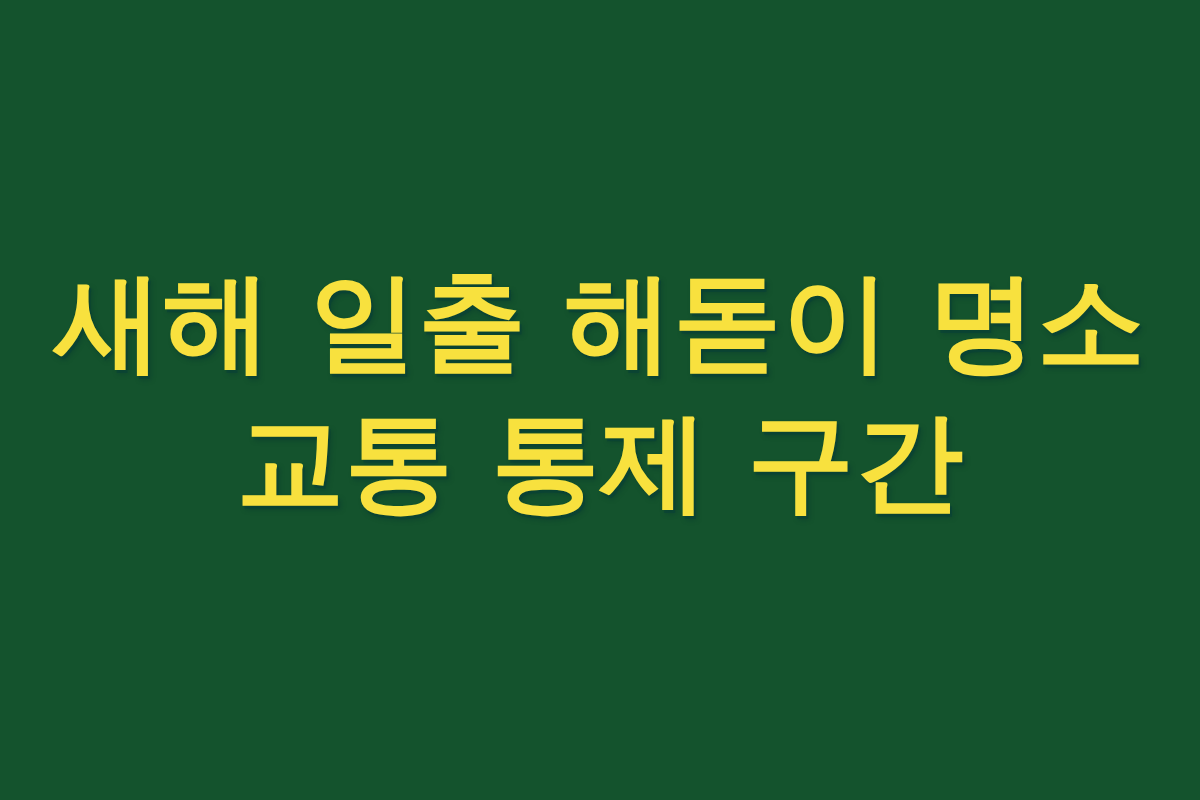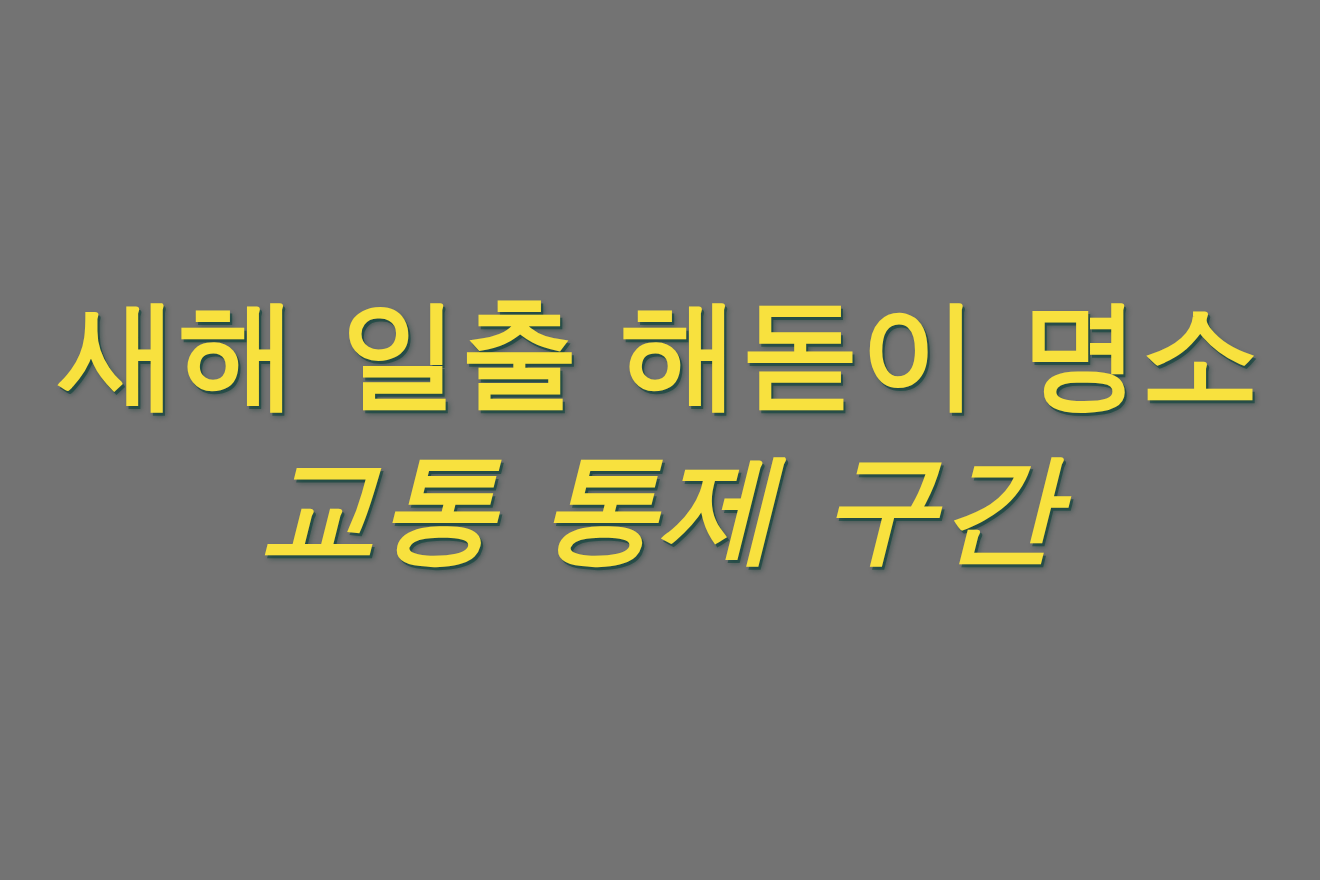--- a/index.html
+++ b/index.html
@@ -54,23 +54,23 @@
     white-space: nowrap;
     text-shadow:
        2px 3px 0   rgba(8, 64, 56, 0.55),
        3px 4px 5px rgba(6, 52, 46, 0.42);
     -webkit-font-smoothing: antialiased;
   }
 </style>
 </head>
 <body>
 
-<div id="banner" style="background: #737373;">
+<div id="banner" style="background: #14532d;">
 
   <div id="headline">
 
     <span class="headline-line" style="color: rgb(248, 225, 62);">새해 일출 해돋이 명소</span>
 
-    <span class="headline-line" style="color: rgb(248, 225, 62); font-style: italic;">교통 통제 구간</span>
+    <span class="headline-line" style="color: rgb(248, 225, 62);">교통 통제 구간</span>
 
   </div>
 
 </div>
 
 </body></html>

